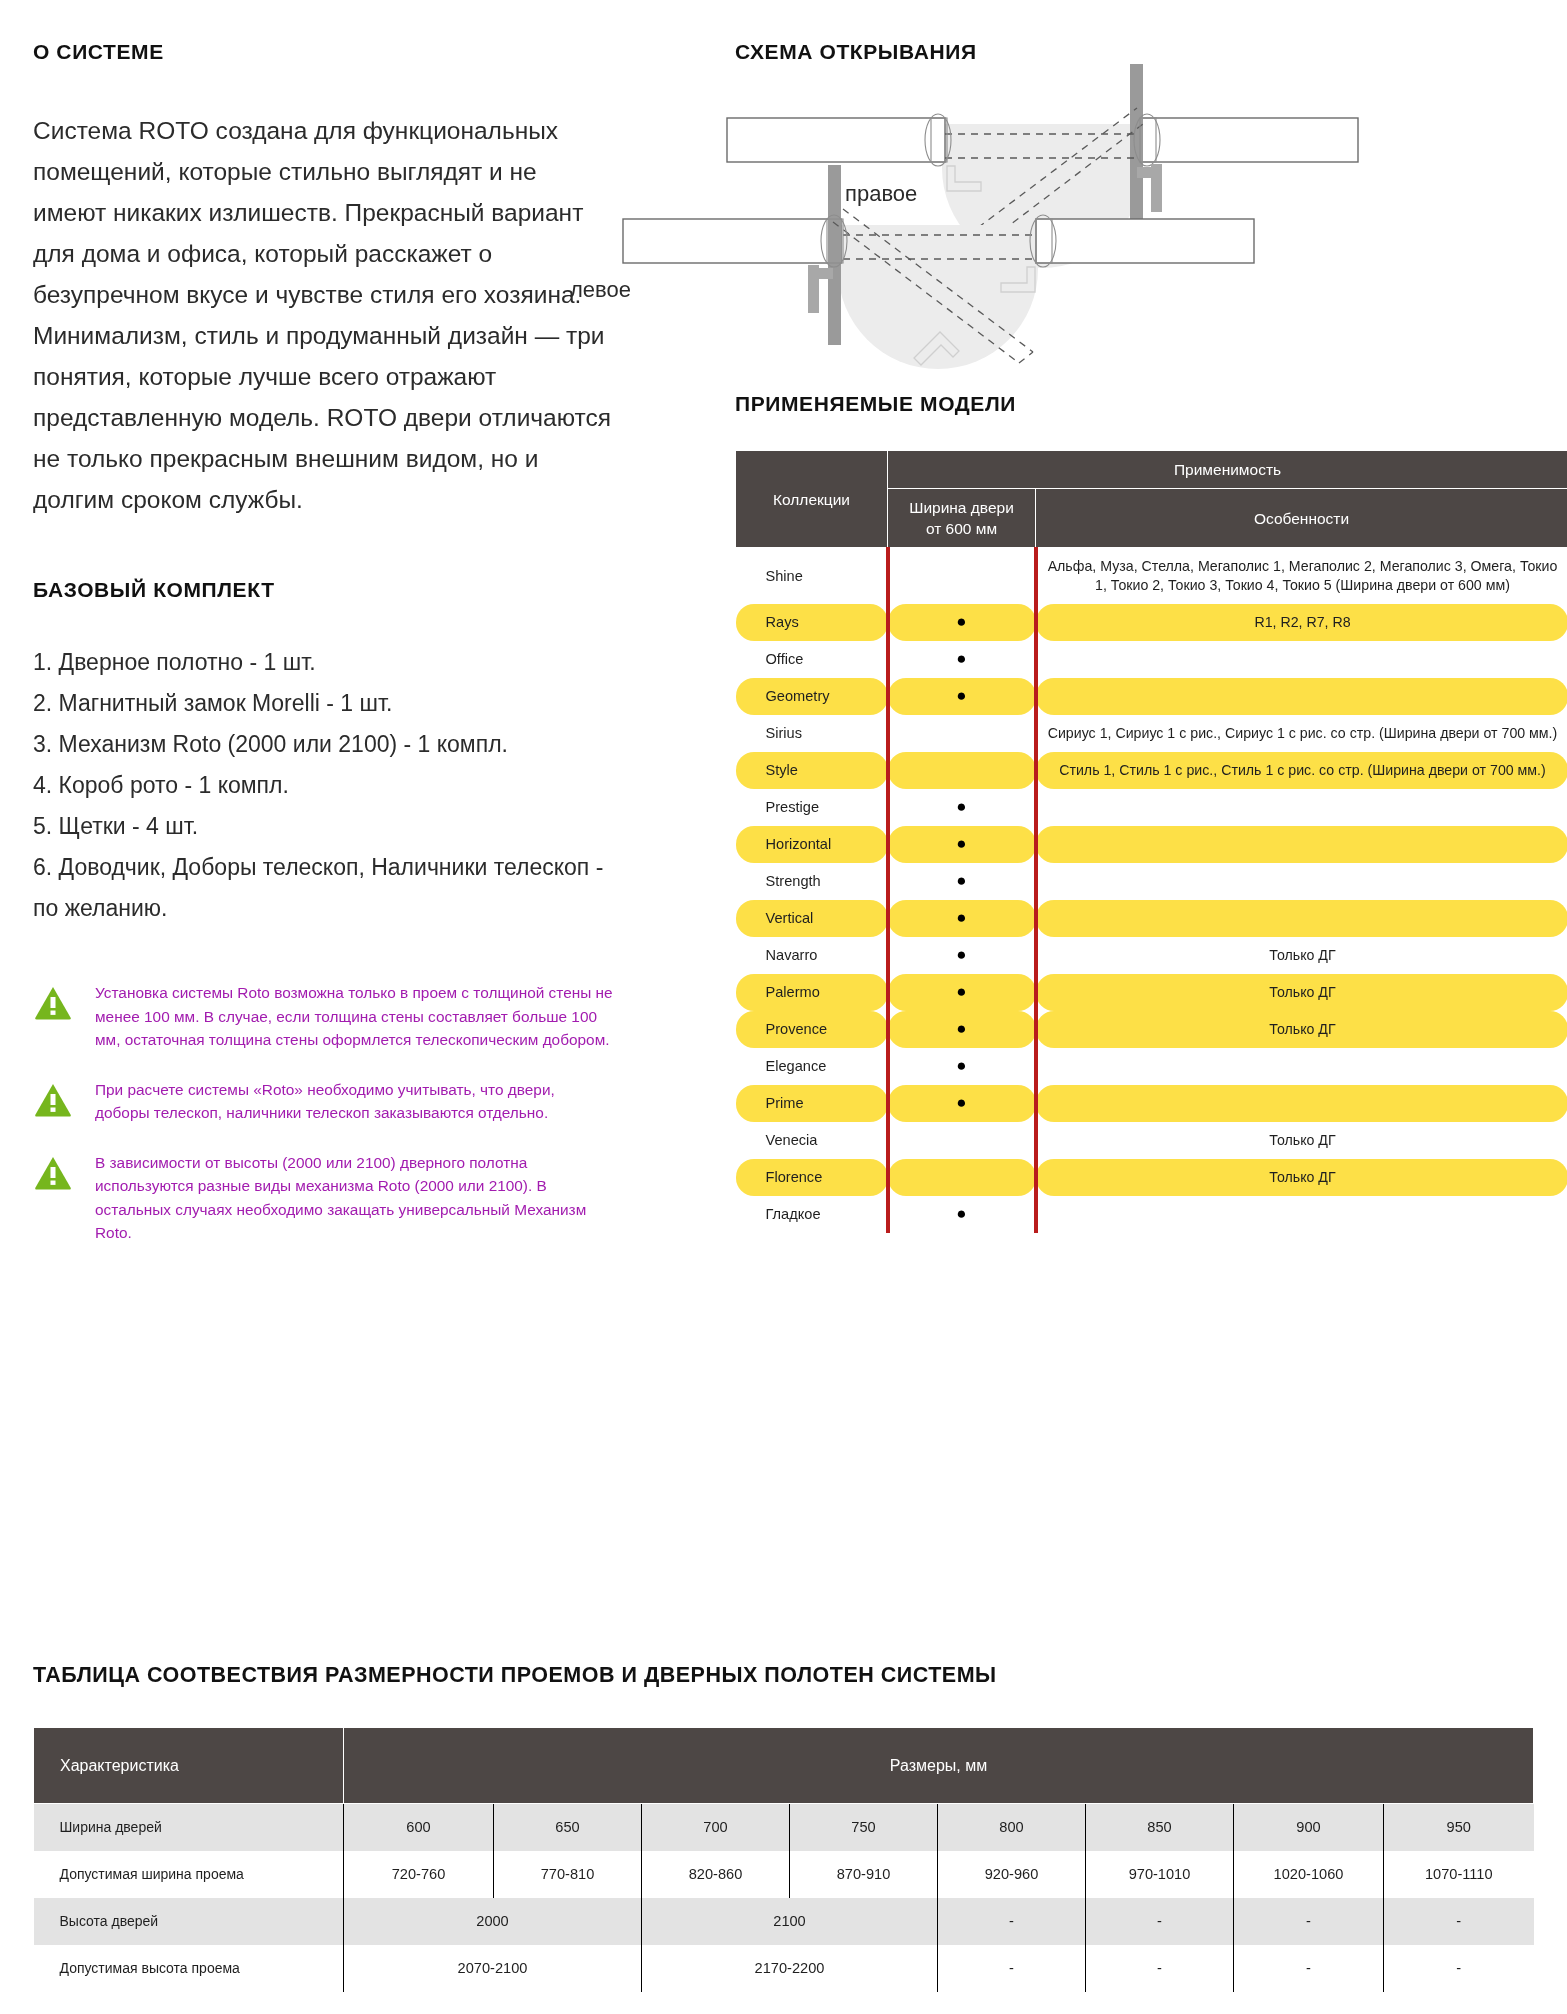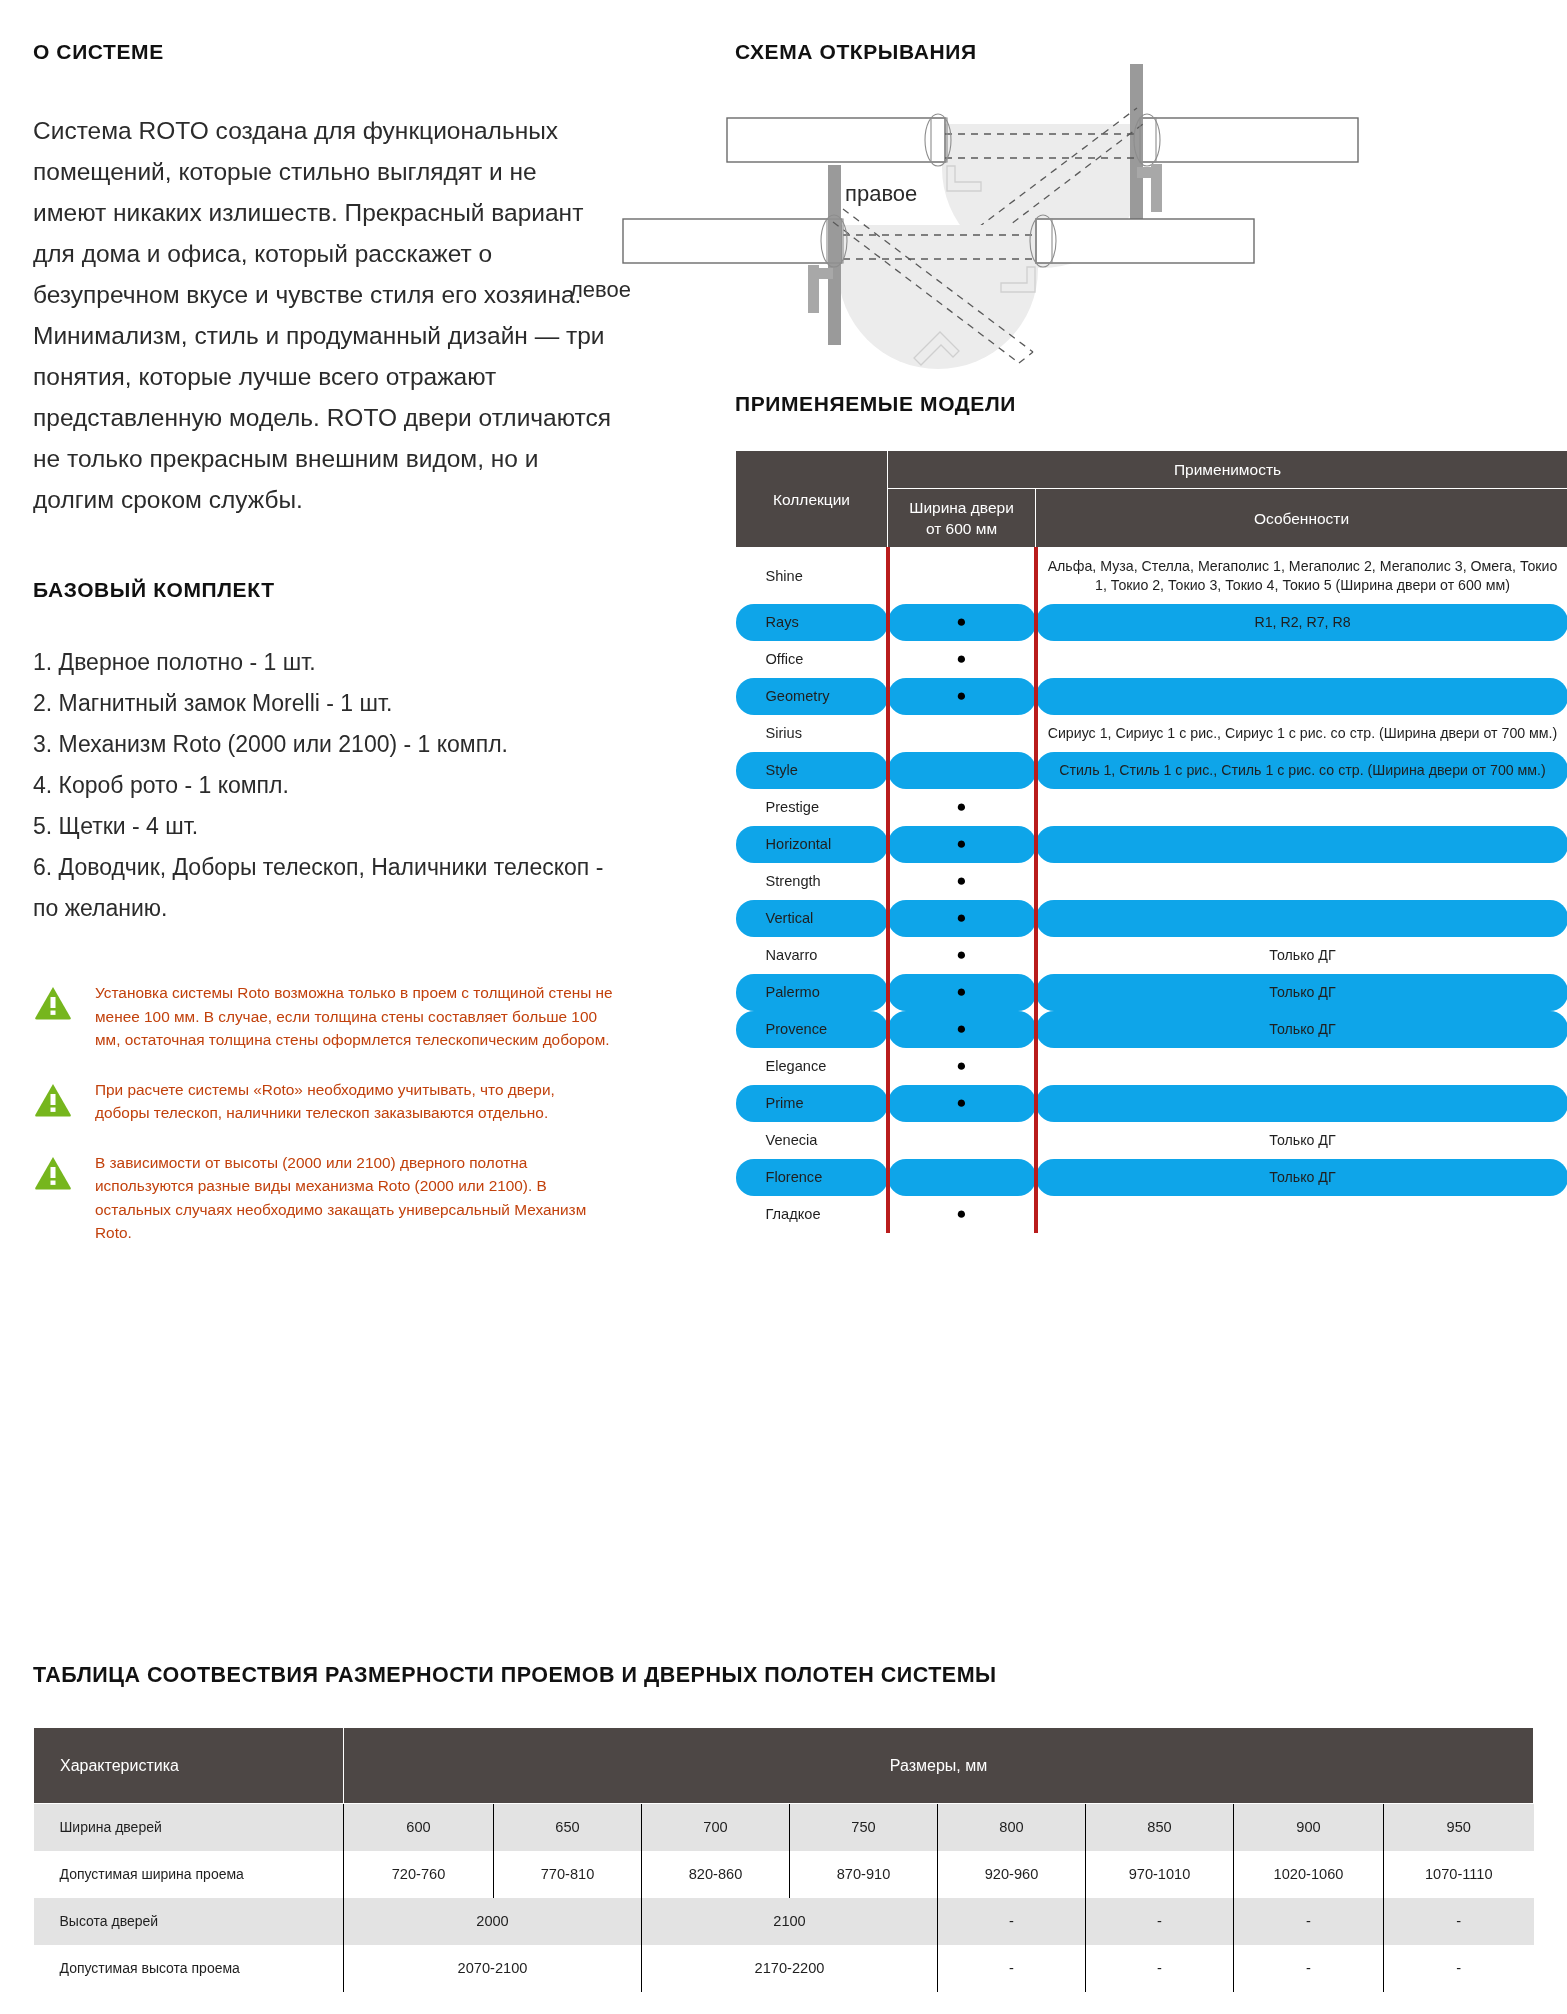--- a/index.html
+++ b/index.html
@@ -59,21 +59,21 @@
   .note-icon {
     flex: 0 0 auto;
     width: 40px;
     height: 40px;
     margin-right: 22px;
     margin-top: 2px;
   }
   .note-text {
     font-size: 15.4px;
     line-height: 23.5px;
-    color: #c2410c;
+    color: #a21caf;
     font-weight: 300;
   }
 
   
   .right-col {
     position: absolute;
     left: 735px;
     top: 40px;
     width: 800px;
   }
@@ -125,21 +125,21 @@
     vertical-align: middle;
     text-align: center;
     border-left: 4px solid #b91c1c;
   }
   .models-table td.coll {
     text-align: left;
     padding-left: 30px;
     border-left: none;
     font-size: 14.6px;
   }
-  .models-table tr.alt td { background: #0ea5e9; border-radius: 18px; }
+  .models-table tr.alt td { background: #fde047; border-radius: 18px; }
   .models-table tr.plain td { background: #ffffff; }
   .dot { font-size: 17px; line-height: 1; color:#000; }
 
   .col-coll  { width: 152px; }
   .col-width { width: 148px; }
   .col-feat  { width: 532px; }
 
   
   .bottom-title {
     position: absolute;

